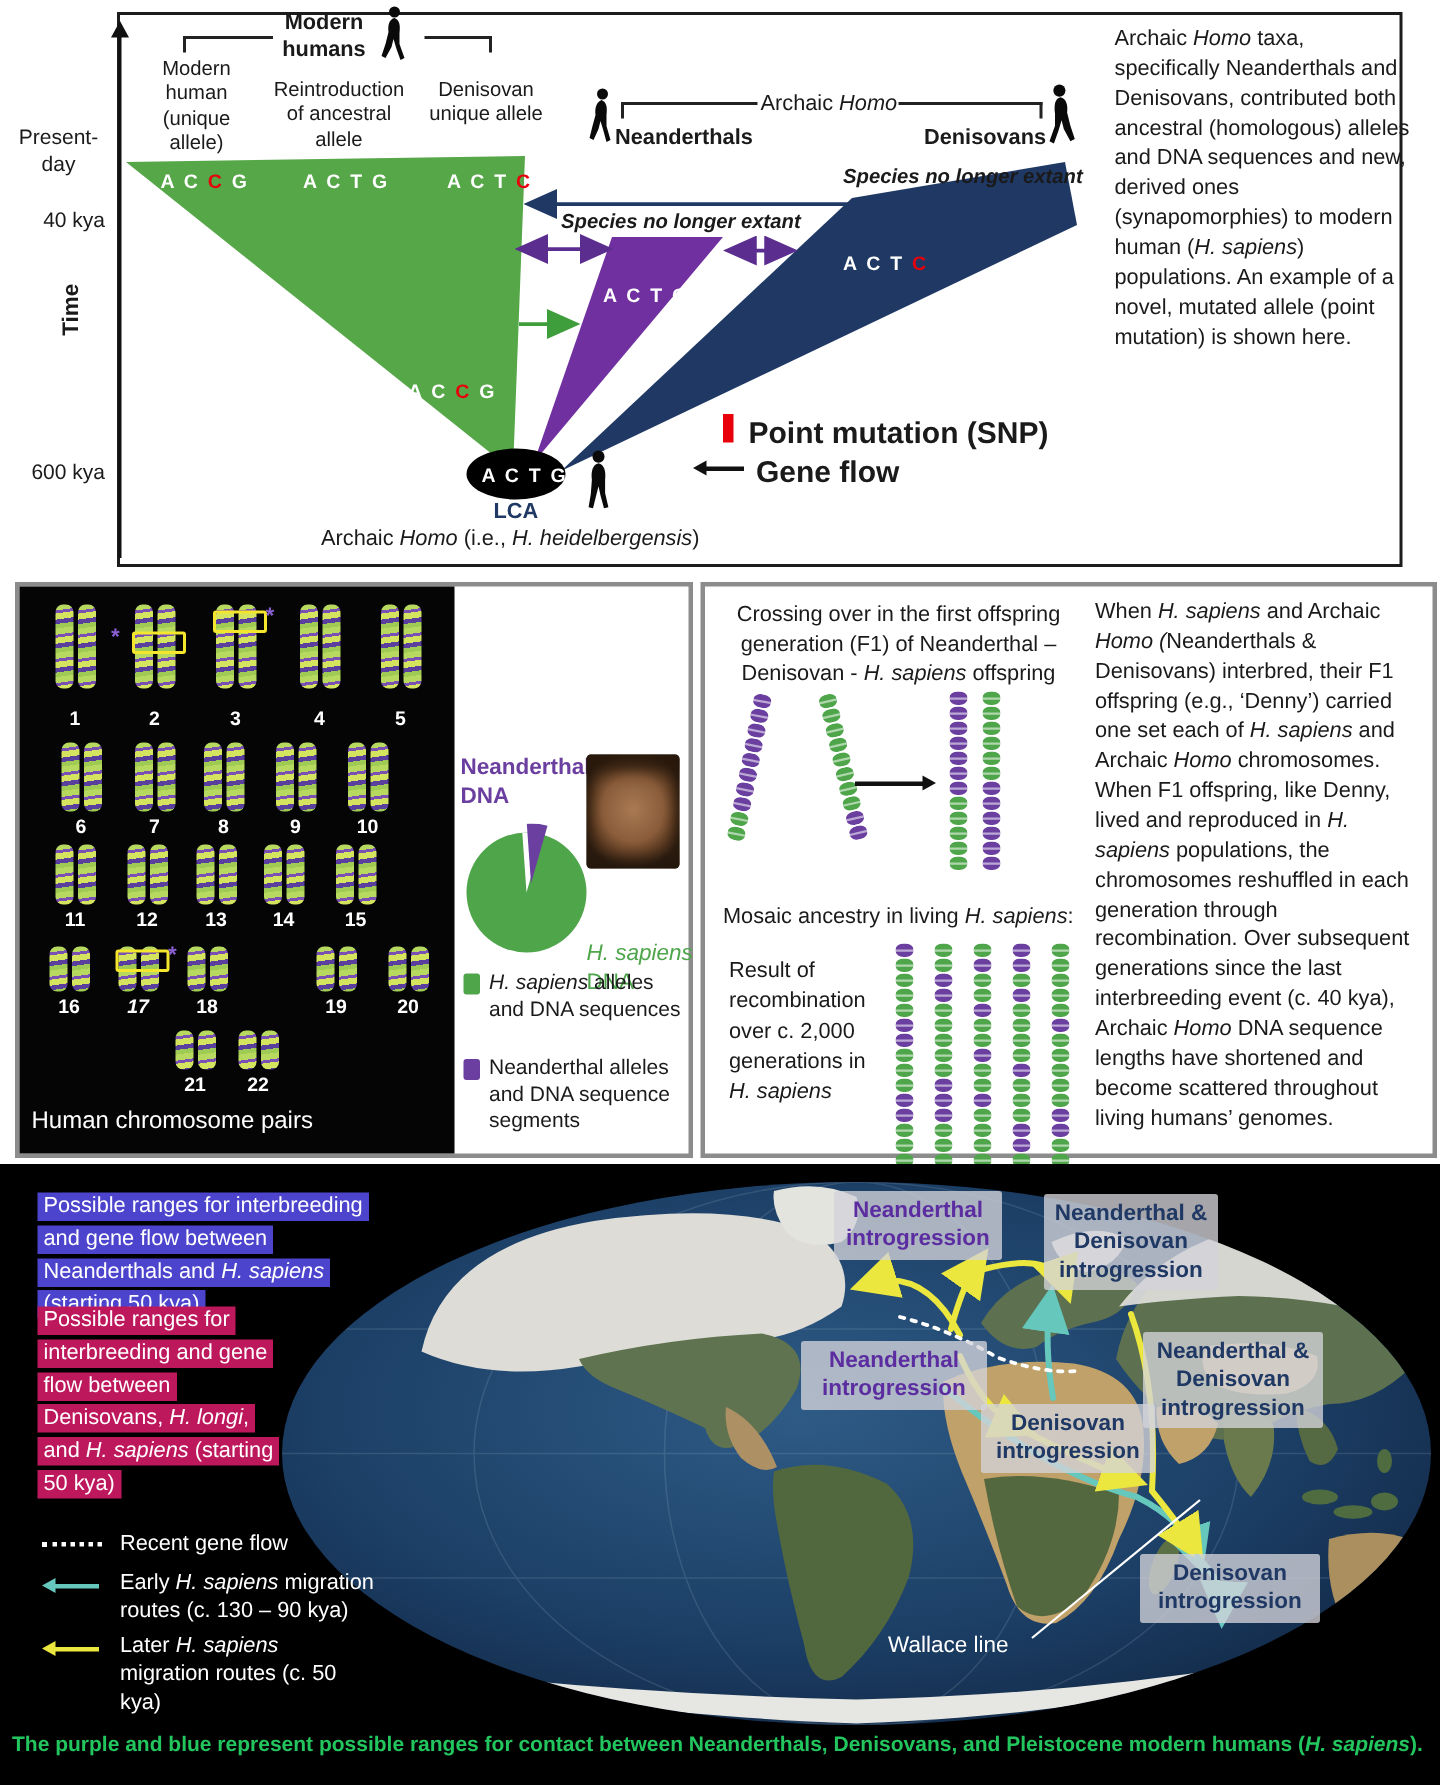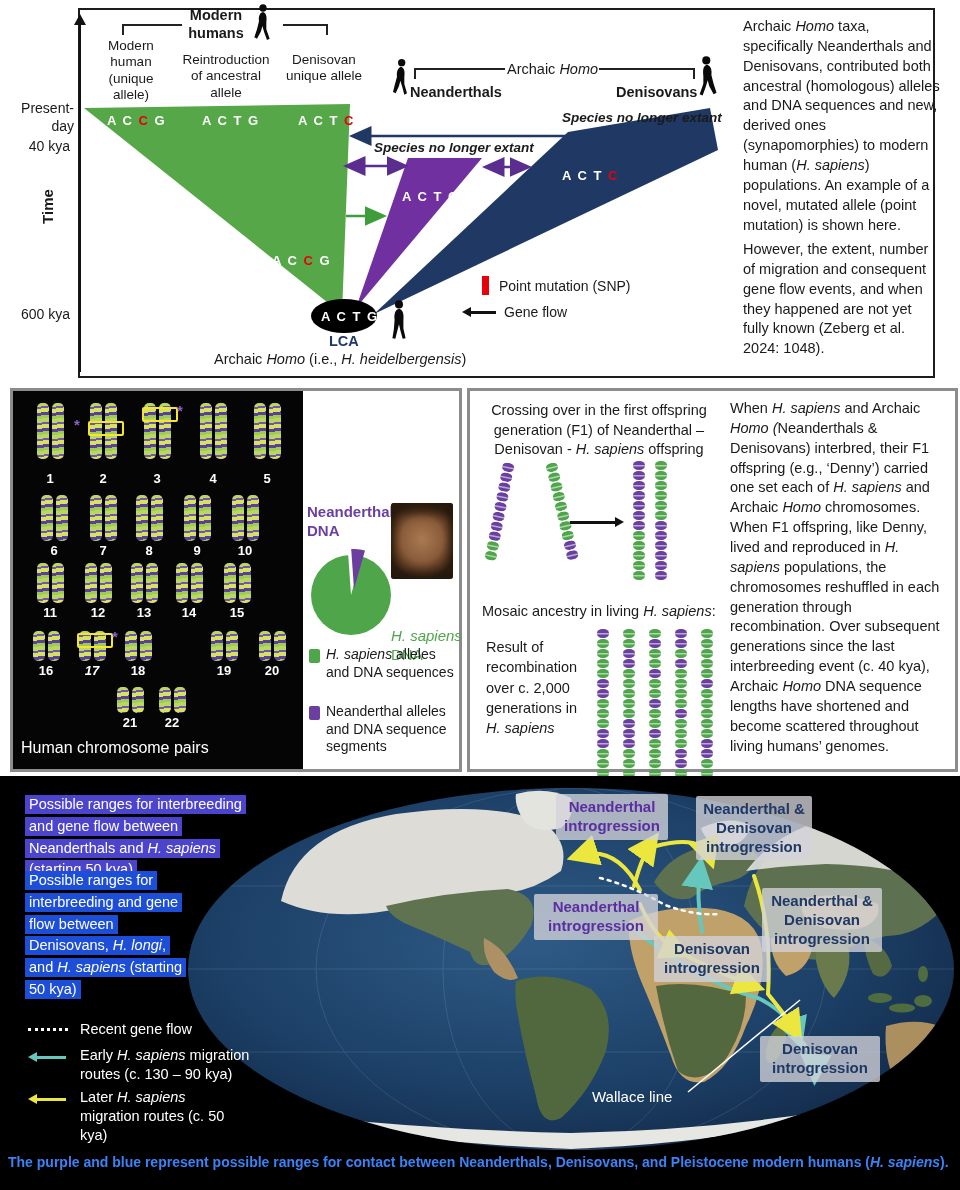--- a/index.html
+++ b/index.html
@@ -18,21 +18,21 @@
   .col-label{font-size:13.5px;line-height:1.22;text-align:center;}
   .tick-label{font-size:14px;}
   .species-bold{font-size:14.5px;font-weight:bold;}
   .bracket-seg{border-top:2px solid #222;height:9px;}
   .tick-l{border-left:2px solid #222;}
   .tick-r{border-right:2px solid #222;}
   .seq{font-size:13px;font-weight:bold;color:#fff;letter-spacing:1.5px;white-space:nowrap;}
   .extant{font-size:13.5px;font-style:italic;font-weight:bold;white-space:nowrap;}
   .para{font-size:14.5px;line-height:1.37;}
   .legend-bar{width:7px;height:19px;background:#e8000b;}
-  .legend-txt{font-size:14px;font-weight:normal;}
+  .legend-txt{font-size:20px;font-weight:bold;}
   .arr-line{height:2.5px;background:#111;}
   .arr-head-l{width:0;height:0;border-top:5px solid transparent;border-bottom:5px solid transparent;border-right:9px solid #111;}
   
   .panel{border:3px solid #8c8c8c;background:#fff;}
   #karyo{background:#050505;}
   .chrom{width:12px;border-radius:5px;
     background:repeating-linear-gradient(172deg,#b8d95f 0 4px,#7b50b4 4px 6px,#d4e45e 6px 10px,#5a3f9e 10px 13px,#9fcb55 13px 16px);}
   .chrom-pair{position:absolute;display:flex;gap:3px;}
   .chrom-num{position:absolute;color:#fff;font-weight:bold;font-size:13px;width:36px;text-align:center;}
   .hl-box{position:absolute;width:32px;height:11px;border:2px solid #f3e62c;border-radius:2px;}
@@ -56,33 +56,33 @@
   .hl-text{font-size:14.5px;line-height:1.5;color:#fff;}
   .hl-text span.bg{padding:1px 4px 2px 4px;-webkit-box-decoration-break:clone;box-decoration-break:clone;}
   .map-label{position:absolute;background:rgba(212,212,218,.78);border-radius:2px;
         font-size:15px;font-weight:bold;text-align:center;line-height:1.25;padding:4px 6px;}
   .map-label.purple{color:#5b2da0;}
   .map-label.navy{color:#1f3864;}
   .wallace{color:#fff;font-size:15px;}
   .mlegend-txt{color:#fff;font-size:14.5px;line-height:1.32;}
   .swatch-line{position:absolute;height:3px;}
   .swatch-head{position:absolute;width:0;height:0;border-top:5px solid transparent;border-bottom:5px solid transparent;}
-  .map-caption{color:#3b82f6;font-size:14px;font-weight:bold;}
+  .map-caption{color:#22c55e;font-size:14px;font-weight:bold;}
   .person{fill:#0a0a0a;}
 </style>
 </head>
 <body>
 
 <div id="page">
 
   <div class="abs" id="top-frame" style="left:78px;top:8px;width:853px;height:366px;"></div>
 
   <div class="abs axis-line" style="left:79px;top:24px;height:348px;"></div>
   <div class="abs axis-head" style="left:74px;top:14px;"></div>
-  <div class="abs tick-label rt" style="left:4px;top:99px;width:70px;line-height:1.3;">Present-day</div>
+  <div class="abs tick-label rt" style="left:4px;top:82px;width:70px;line-height:1.3;text-align:center;">Present-day</div>
   <div class="abs tick-label rt" style="left:14px;top:138px;width:56px;text-align:right;">40 kya</div>
   <div class="abs tick-label b" style="left:30px;top:198px;transform:rotate(-90deg);font-size:15px;">Time</div>
   <div class="abs tick-label rt" style="left:8px;top:306px;width:62px;">600 kya</div>
 
   <div class="abs bracket-seg tick-l" style="left:122px;top:24px;width:58px;"></div>
   <div class="abs bracket-seg tick-r" style="left:283px;top:24px;width:43px;"></div>
   <div class="abs species-bold ctr" style="left:180px;top:6px;width:72px;line-height:1.25;">Modern humans</div>
   <svg class="abs" style="left:252px;top:4px;" width="22" height="40" viewBox="0 0 30 60">
     <circle class="person" cx="15" cy="6" r="5.5"></circle>
     <path class="person" d="M15 12 C10 13 8 19 9 26 L6 38 L2 50 L6 52 L12 41 L14 33 L17 43 L21 54 L25 52 L20 38 L20 27 C21 19 20 14 15 12 Z"></path>
@@ -146,21 +146,20 @@
     <path class="person" d="M15 12 C10 13 8 19 9 27 L8 40 L6 52 L10 53 L13 41 L15 33 L17 42 L20 53 L24 52 L21 39 L21 27 C22 19 20 13 15 12 Z"></path>
   </svg>
 
   <div class="abs legend-bar" style="left:482px;top:276px;"></div>
   <div class="abs legend-txt" style="left:499px;top:278px;">Point mutation (SNP)</div>
   <div class="abs arr-head-l" style="left:462px;top:307px;"></div>
   <div class="abs arr-line" style="left:470px;top:311px;width:26px;"></div>
   <div class="abs legend-txt" style="left:504px;top:304px;">Gene flow</div>
 
   <div class="abs para" style="left:743px;top:17px;width:198px;"><span>Archaic </span><span class="i">Homo</span><span> taxa, specifically Neanderthals and Denisovans, contributed both ancestral (homologous) alleles and DNA sequences and new, derived ones (synapomorphies) to modern human (</span><span class="i">H. sapiens</span><span>) populations. An example of a novel, mutated allele (point mutation) is shown here.</span></div>
-  <div class="abs para" style="left:743px;top:240px;width:198px;"><span>However, the extent, number of migration and consequent gene flow events, and when they happened are not yet fully known (Zeberg et al. 2024: 1048).</span></div>
 
   <div class="abs panel" style="left:10px;top:388px;width:446px;height:378px;">
     <div class="abs" id="karyo" style="left:0;top:0;width:290px;height:378px;">
       <div class="abs karyo-cap" style="left:8px;top:348px;">Human chromosome pairs</div>
     <div class="chrom-pair" style="left: 24px; top: 12px;">
           <div class="chrom" style="height: 56px;"></div>
           <div class="chrom" style="height: 56px;"></div>
         </div>
         <div class="chrom-num" style="left: 19px; top: 80px;">1</div>
         <div class="chrom-pair" style="left: 77px; top: 12px;">
@@ -505,21 +504,21 @@
           <path d="M568,90 Q586,140 582,208 Q600,230 610,246" stroke="#ece73e" stroke-width="4" marker-end="url(#mY)"></path>
           <path d="M497,168 Q540,190 568,200" stroke="#ece73e" stroke-width="4" marker-end="url(#mY)"></path>
           <path d="M612,252 Q630,268 629,288" stroke="#66c7bd" stroke-width="4" marker-end="url(#mT)"></path>
           <path d="M414,92 Q446,100 479,119 Q510,130 532,128" stroke="#fff" stroke-width="2.5" stroke-dasharray="3,5"></path>
         </g>
         <line x1="502" y1="306" x2="614" y2="214" stroke="#fff" stroke-width="1.5"></line>
       </g>
     </svg>
 
     <div class="abs hl-text" style="left:25px;top:18px;width:228px;"><span class="bg" id="hl1" style="background: rgb(77, 68, 205);"><span>Possible ranges for interbreeding and gene flow between Neanderthals and </span><span class="i">H. sapiens</span><span> (starting 50 kya)</span></span></div>
-    <div class="abs hl-text" style="left:25px;top:94px;width:162px;"><span class="bg" id="hl2" style="background: #1d4ed8;"><span>Possible ranges for interbreeding and gene flow between Denisovans, </span><span class="i">H. longi</span><span>, and </span><span class="i">H. sapiens</span><span>  (starting 50 kya)</span></span></div>
+    <div class="abs hl-text" style="left:25px;top:94px;width:162px;"><span class="bg" id="hl2" style="background: #be185d;"><span>Possible ranges for interbreeding and gene flow between Denisovans, </span><span class="i">H. longi</span><span>, and </span><span class="i">H. sapiens</span><span>  (starting 50 kya)</span></span></div>
 
     <div class="abs" style="left:28px;top:252px;width:40px;border-top:3px dotted #fff;"></div>
     <div class="abs mlegend-txt" style="left:80px;top:244px;width:180px;"><span>Recent gene flow</span></div>
     <div class="swatch-head" style="left:28px;top:276px;border-right:9px solid #66c7bd;"></div>
     <div class="swatch-line" style="left:36px;top:280px;width:30px;background:#66c7bd;"></div>
     <div class="abs mlegend-txt" style="left:80px;top:270px;width:172px;"><span>Early </span><span class="i">H. sapiens</span><span> migration routes (c. 130 – 90 kya)</span></div>
     <div class="swatch-head" style="left:28px;top:318px;border-right:9px solid #ece73e;"></div>
     <div class="swatch-line" style="left:36px;top:322px;width:30px;background:#ece73e;"></div>
     <div class="abs mlegend-txt" style="left:80px;top:312px;width:150px;"><span>Later </span><span class="i">H. sapiens</span><span> migration routes (c. 50 kya)</span></div>
 

